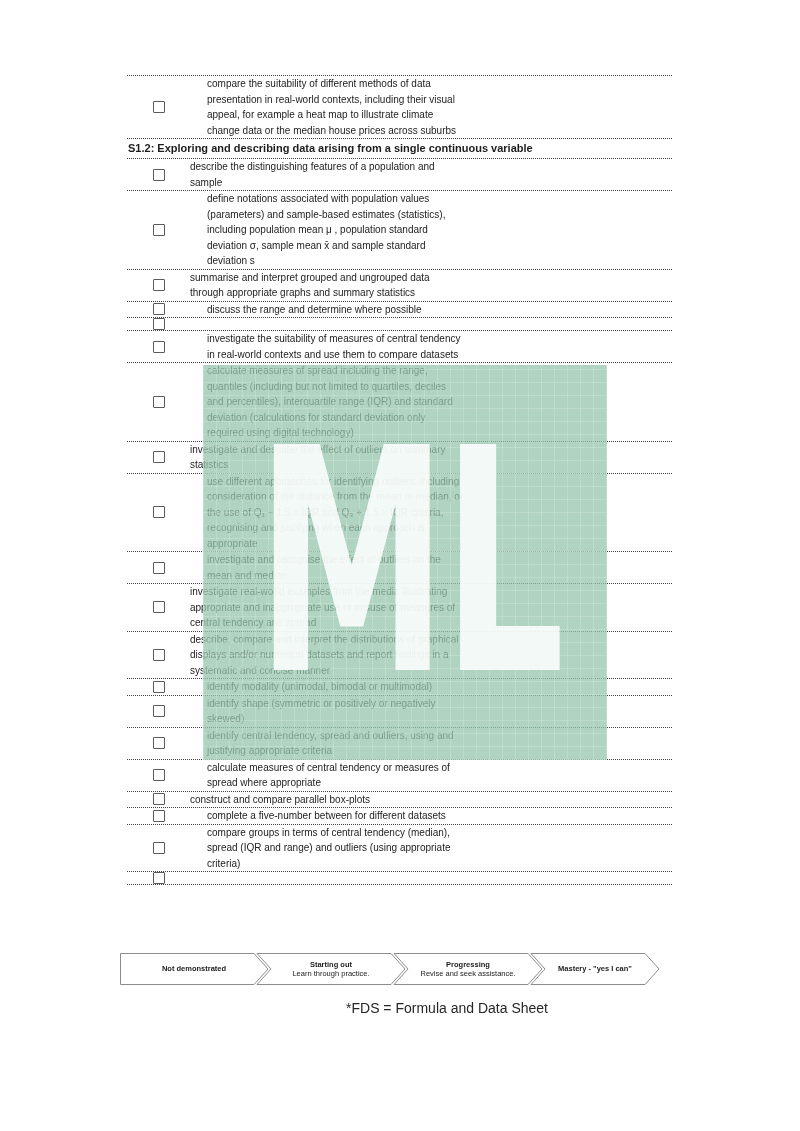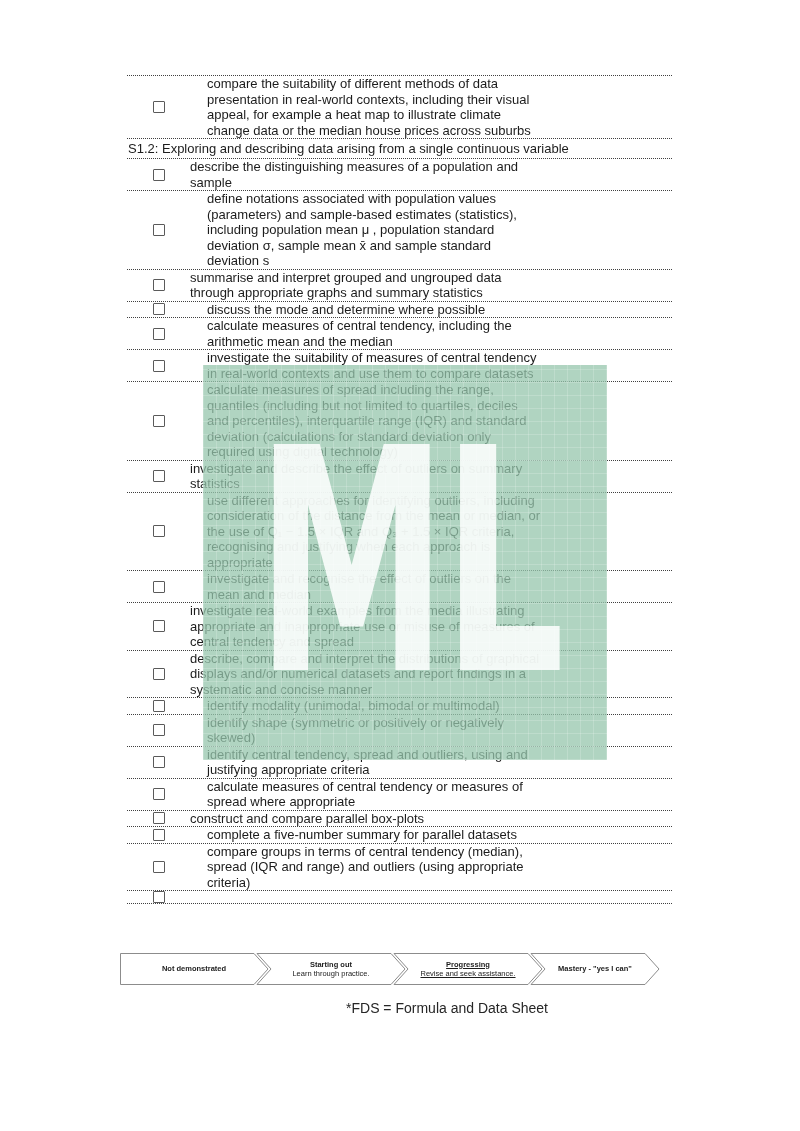--- a/index.html
+++ b/index.html
@@ -8,33 +8,33 @@
     font-family:"Liberation Sans",sans-serif;color:#1c1c1c;
   }
   
   .checklist{
     position:absolute;left:127px;top:75px;width:545px;
     border-top:1px dotted #404040;
   }
   .row{
     display:flex;align-items:center;
     border-bottom:1px dotted #404040;
-    font-size:13px;line-height:15.5px;
+    font-size:10px;line-height:15.5px;
   }
   .cb-cell{
     width:63px;flex:0 0 63px;display:flex;align-items:center;
   }
   .checkbox{
     width:10px;height:10px;margin-left:26px;
     border:1px solid #5a5a5a;background:#ffffff;border-radius:1px;
   }
   .row-text{white-space:pre-line;}
   .row-text.lvl1{padding-left:0;}
   .row-text.lvl2{padding-left:17px;}
-  .header-row{font-weight:normal;font-size:13px;line-height:19px;}
+  .header-row{font-weight:bold;font-size:11px;line-height:19px;}
   .header-row .row-text{padding-left:1px;}
   
   .watermark{
     position:absolute;left:203px;top:365px;width:398px;height:395px;
     background:rgba(150,198,172,0.75);
     background-image:
       repeating-linear-gradient(0deg, rgba(255,255,255,0.18) 0 1px, transparent 1px 13px),
       repeating-linear-gradient(90deg, rgba(255,255,255,0.18) 0 1px, transparent 1px 13px);
     display:flex;align-items:center;justify-content:center;
     pointer-events:none;z-index:5;padding-left:6px;
@@ -49,21 +49,21 @@
   .progress svg{position:absolute;left:0;top:0;}
   .level-label{
     position:absolute;top:0;height:34px;display:flex;flex-direction:column;
     align-items:center;justify-content:center;text-align:center;
     font-size:7.5px;line-height:9.5px;color:#1c1c1c;
   }
   .level-label .l1{font-weight:bold;}
   .level-label .l2{font-weight:normal;}
   .lbl0{left:4px;width:140px;}
   .lbl1{left:145px;width:132px;}
-  .lbl2{left:282px;width:132px;text-decoration:underline;}
+  .lbl2{left:282px;width:132px;}
   .lbl3{left:419px;width:112px;}
   
   .footnote{
     position:absolute;left:297px;top:1000px;width:300px;
     text-align:center;font-size:14px;color:#262626;
   }
 </style>
 </head>
 <body>
 
@@ -80,21 +80,21 @@
 change data or the median house prices across suburbs</div>
     </div>
       <div class="row header-row">
 
       <div class="row-text">S1.2: Exploring and describing data arising from a single continuous variable</div>
     </div>
       <div class="row">
       <div class="cb-cell">
         <div class="checkbox"></div>
       </div>
-      <div class="row-text lvl1">describe the distinguishing measures of a population and
+      <div class="row-text lvl1">describe the distinguishing features of a population and
 sample</div>
     </div>
       <div class="row">
       <div class="cb-cell">
         <div class="checkbox"></div>
       </div>
       <div class="row-text lvl2">define notations associated with population values
 (parameters) and sample-based estimates (statistics),
 including population mean μ , population standard
 deviation σ, sample mean x̄  and sample standard
@@ -104,28 +104,26 @@
       <div class="cb-cell">
         <div class="checkbox"></div>
       </div>
       <div class="row-text lvl1">summarise and interpret grouped and ungrouped data
 through appropriate graphs and summary statistics</div>
     </div>
       <div class="row">
       <div class="cb-cell">
         <div class="checkbox"></div>
       </div>
-      <div class="row-text lvl2">discuss the mode and determine where possible</div>
-    </div>
-      <div class="row">
-      <div class="cb-cell">
-        <div class="checkbox"></div>
-      </div>
-      <div class="row-text lvl2">calculate measures of central tendency, including the
-arithmetic mean and the median</div>
+      <div class="row-text lvl2">discuss the range and determine where possible</div>
+    </div>
+      <div class="row">
+      <div class="cb-cell">
+        <div class="checkbox"></div>
+      </div>
     </div>
       <div class="row">
       <div class="cb-cell">
         <div class="checkbox"></div>
       </div>
       <div class="row-text lvl2">investigate the suitability of measures of central tendency
 in real-world contexts and use them to compare datasets</div>
     </div>
       <div class="row">
       <div class="cb-cell">
@@ -207,21 +205,21 @@
       <div class="row">
       <div class="cb-cell">
         <div class="checkbox"></div>
       </div>
       <div class="row-text lvl1">construct and compare parallel box-plots</div>
     </div>
       <div class="row">
       <div class="cb-cell">
         <div class="checkbox"></div>
       </div>
-      <div class="row-text lvl2">complete a five-number summary for parallel datasets</div>
+      <div class="row-text lvl2">complete a five-number between for different datasets</div>
     </div>
       <div class="row">
       <div class="cb-cell">
         <div class="checkbox"></div>
       </div>
       <div class="row-text lvl2">compare groups in terms of central tendency (median),
 spread (IQR and range) and outliers (using appropriate
 criteria)</div>
     </div>
       <div class="row">

